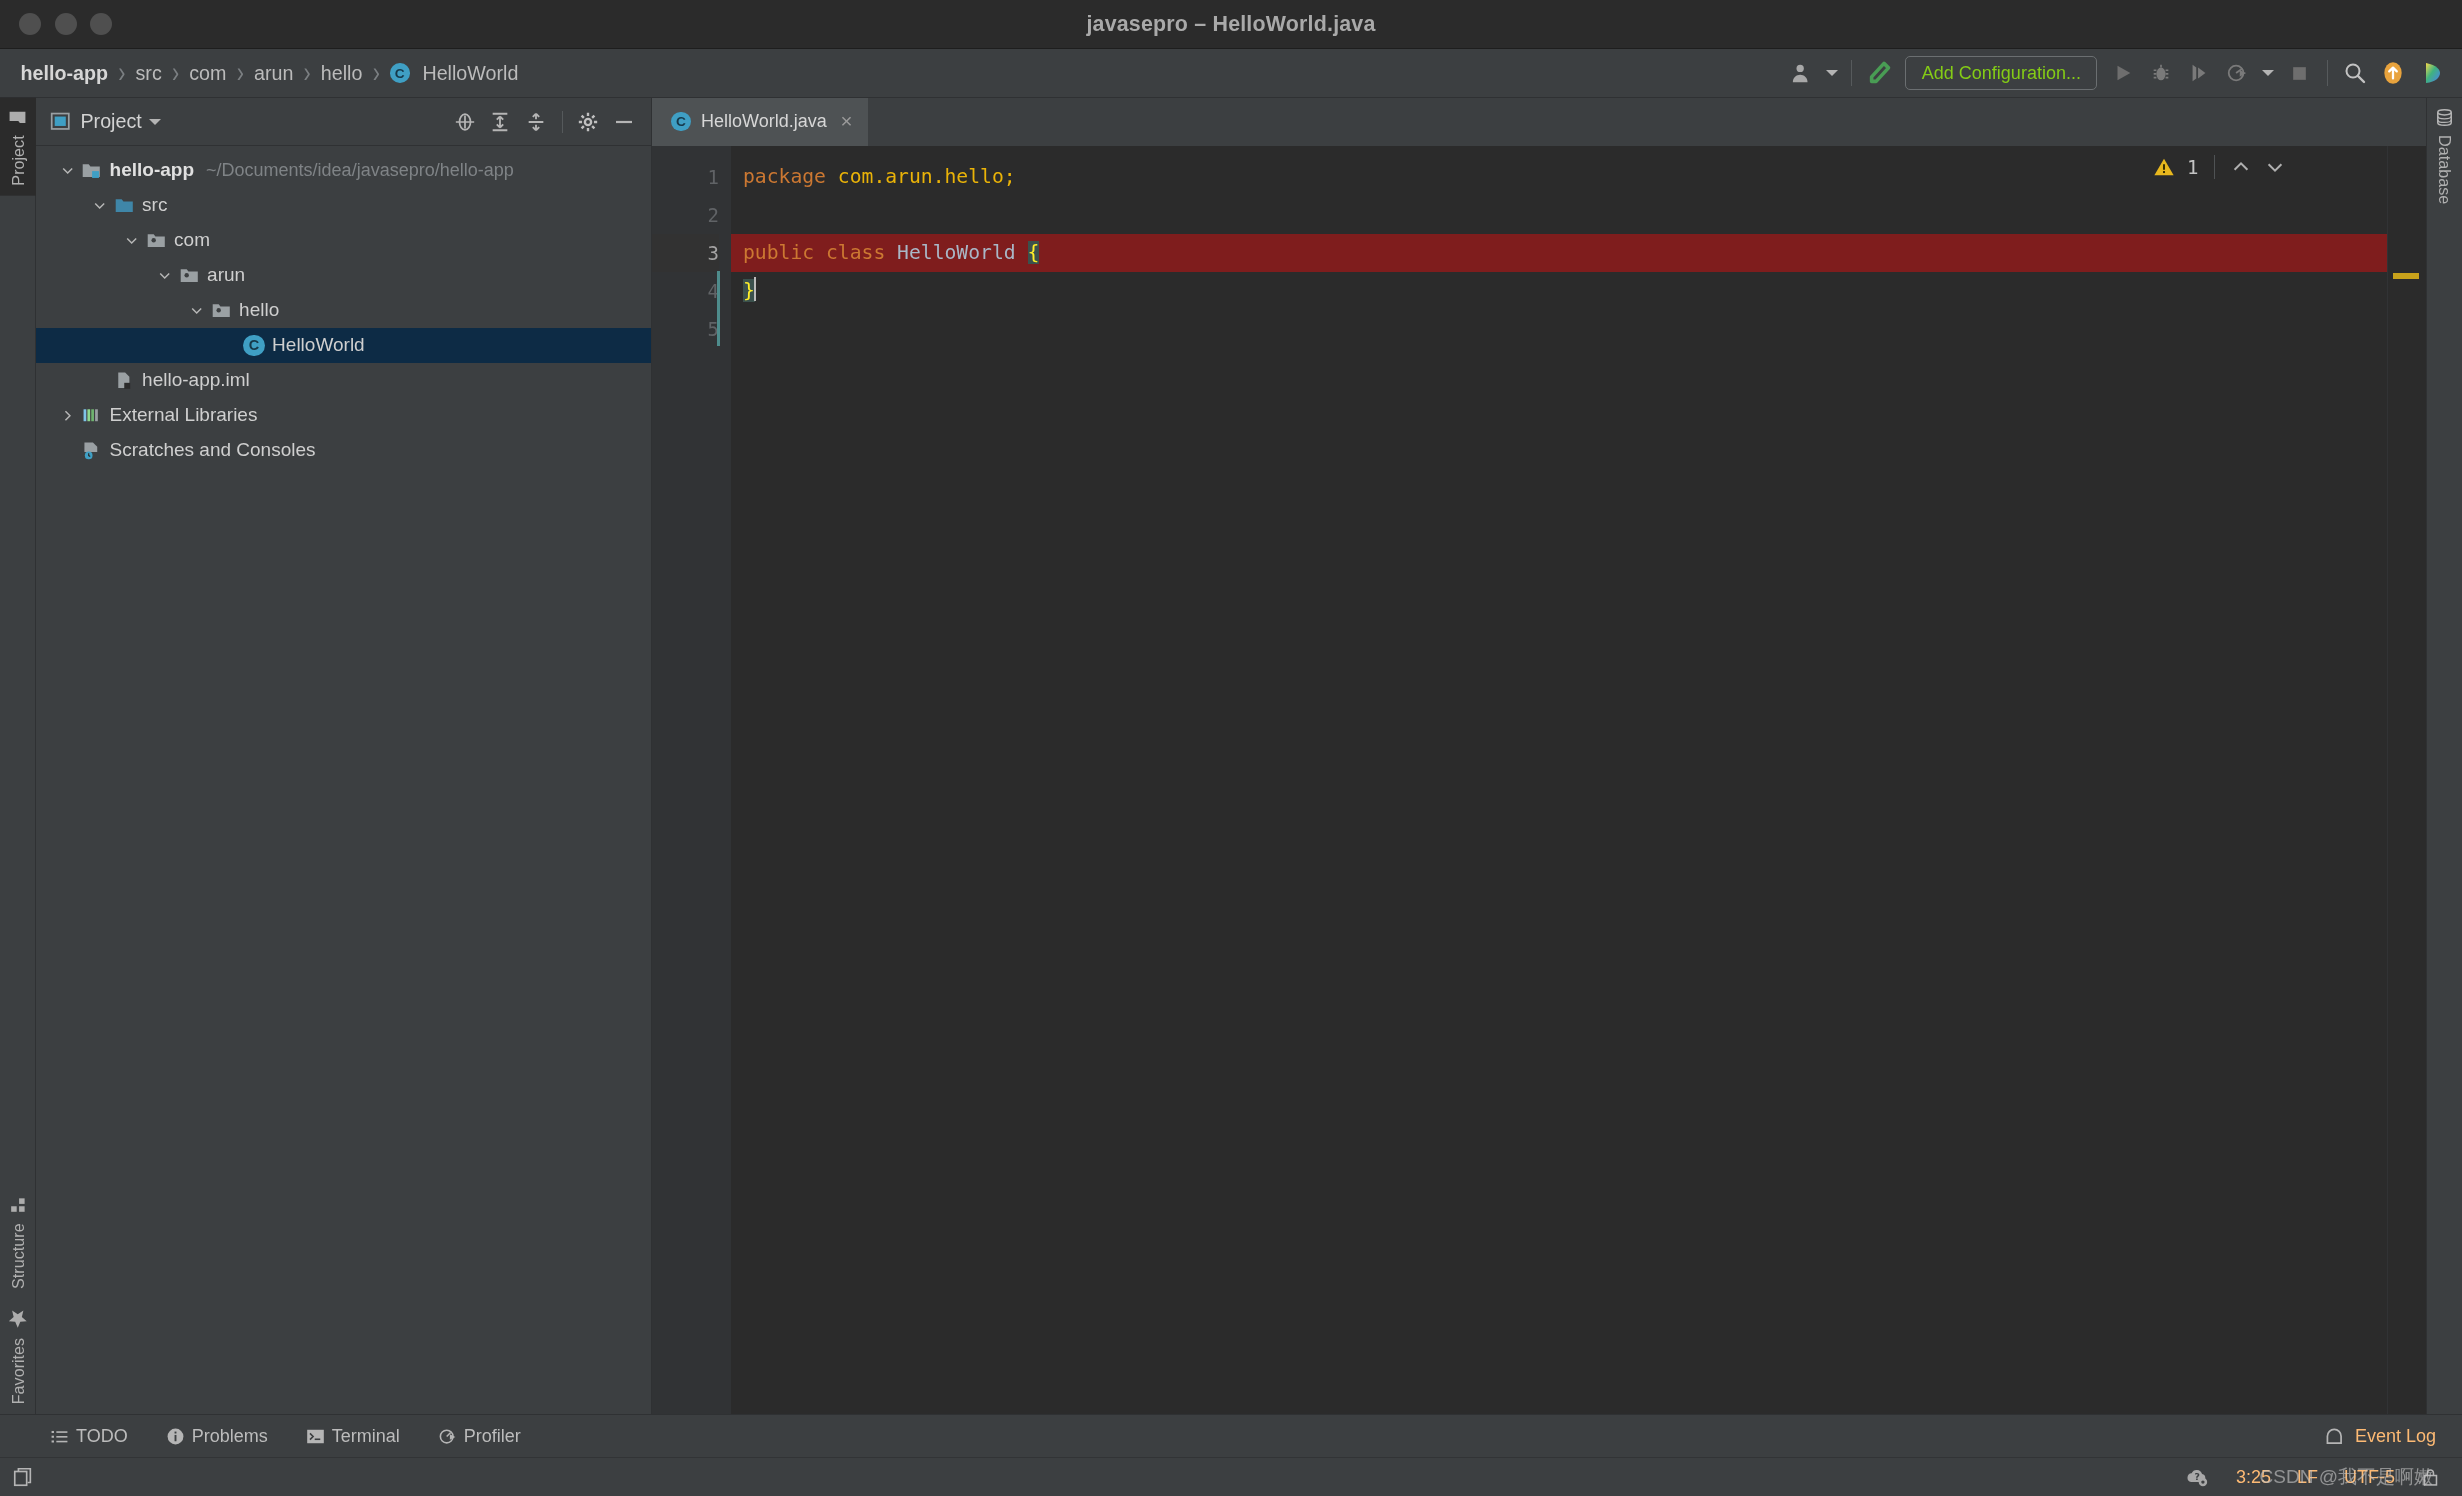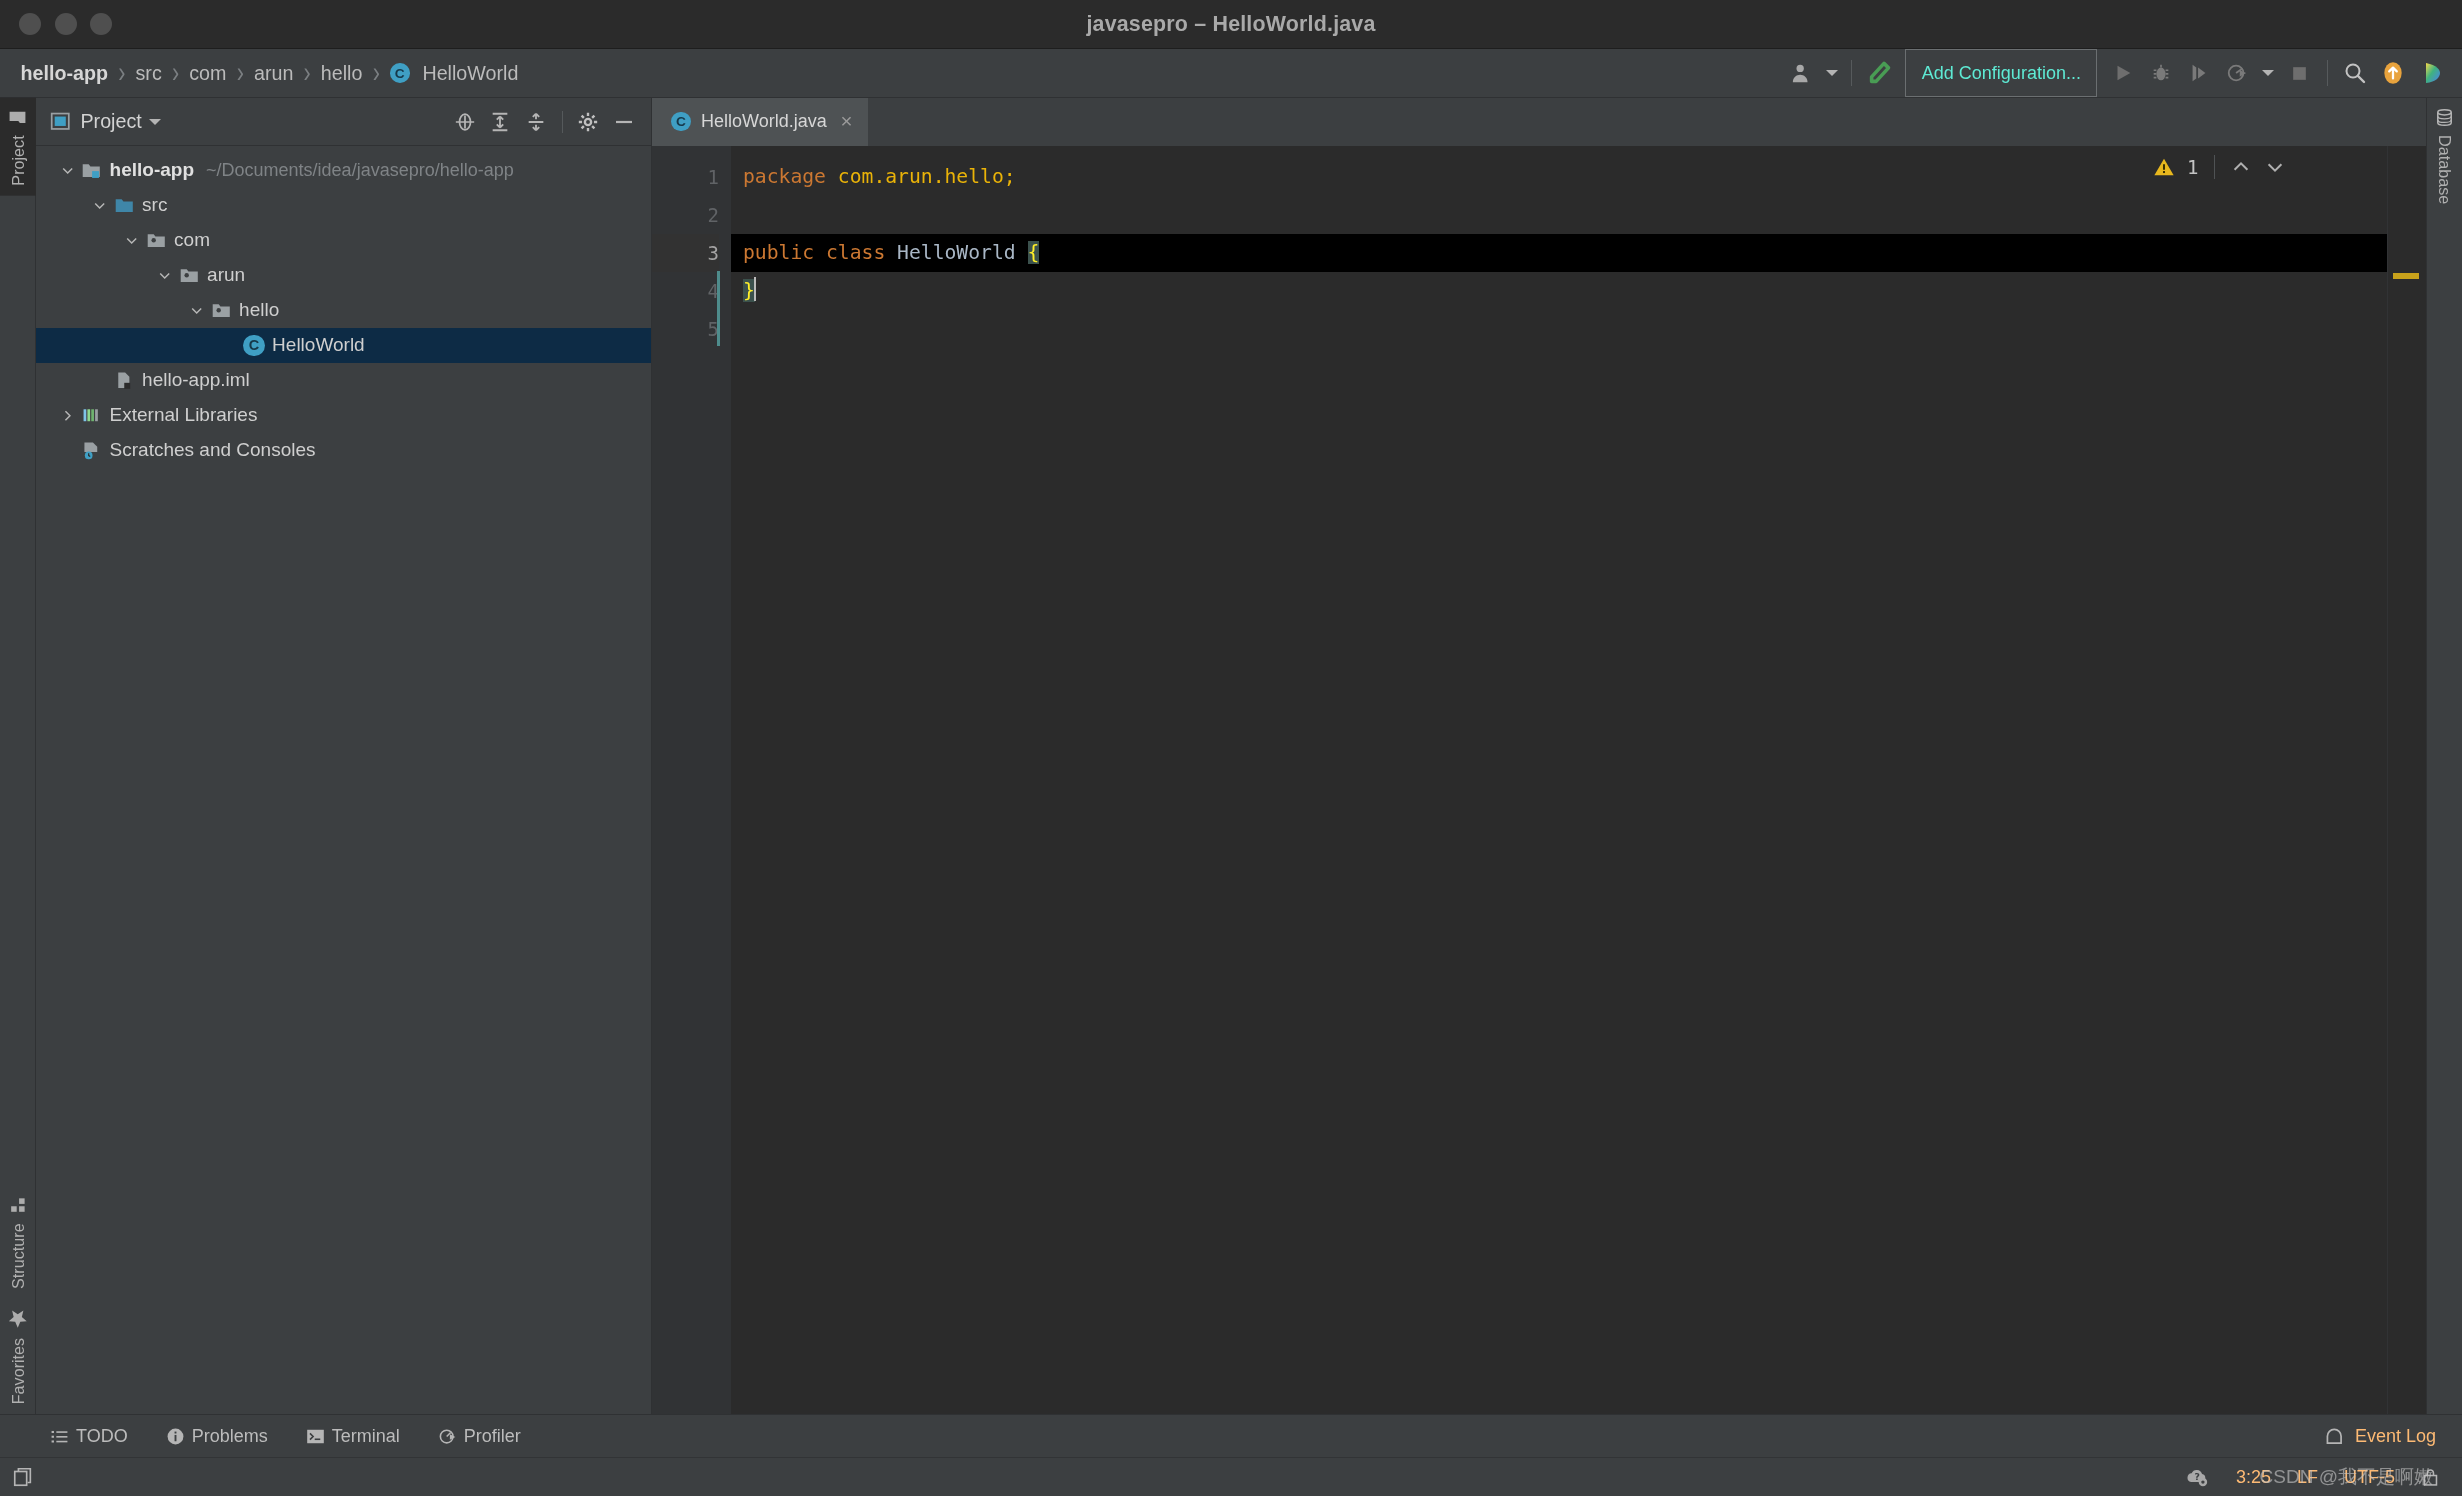--- a/index.html
+++ b/index.html
@@ -44,22 +44,22 @@
     color: #16384a; font-size: 13.7px; font-weight: bold;
     display: flex; align-items: center; justify-content: center; flex:none;
   }
   .nav-right { margin-left: auto; display: flex; align-items: center; gap: 0; }
   .tb-btn {
     width: 38px; height: 38px; display: flex; align-items: center; justify-content: center;
     border-radius: 3.4px; flex: none;
   }
   .tb-sep { width: 0.9px; height: 26px; background: #565a5c; margin: 0 8.5px; flex:none; }
   .addcfg {
-    height: 48px; border: 0.9px solid #6b6f71; border-radius: 0;
-    display: flex; align-items: center; padding: 0 15.4px; color: #5eead4;
+    height: 34px; border: 0.9px solid #6b6f71; border-radius: 5px;
+    display: flex; align-items: center; padding: 0 15.4px; color: #84cc16;
     font-size: 18px; white-space: nowrap; margin: 0 6.8px;
   }
   .dd-caret { width:0;height:0;border-left:6px solid transparent;border-right:6px solid transparent;border-top:6.8px solid #b4b4b4; }
 
   
   .body { flex: 1 1 auto; display: flex; min-height: 0; background: #3c3f41; }
 
   
   .stripe {
     width: 36px; flex: none; background: #3c3f41;
@@ -120,21 +120,21 @@
   .gline { height: 38px; line-height: 38px; }
   .gline.cur { color: #a4a3a3; background: #323232; }
   .fold-line {
     position: absolute; left: 65px; top: 125px; width: 2.6px; height: 75px; background: #4e8c8c;
   }
   .code {
     flex: 1 1 auto; position: relative; padding-top: 12px; background: #2b2b2b;
     font-family: "DejaVu Sans Mono", monospace; font-size: 19.7px; min-width: 0;
   }
   .cline { height: 38px; line-height: 38px; padding-left: 12px; white-space: pre; }
-  .cline.cur { background: #000000; }
+  .cline.cur { background: #7f1d1d; }
   .kw { color: #cc7832; }
   .plain { color: #eab308; }
   .cls { color: #a9b7c6; }
   .brace-hl { background: #3b514d; color: #ffef28; }
   .caret { display:inline-block; width:1.7px; height:24px; background:#bbbbbb; vertical-align:-4.3px; margin-left:-0.9px; }
 
   .insp-widget {
     position: absolute; top: 8.5px; right: 101px; display: flex; align-items: center; gap: 12px;
   }
   .warn-count { color: #c4c4c4; font-size: 19px; }

